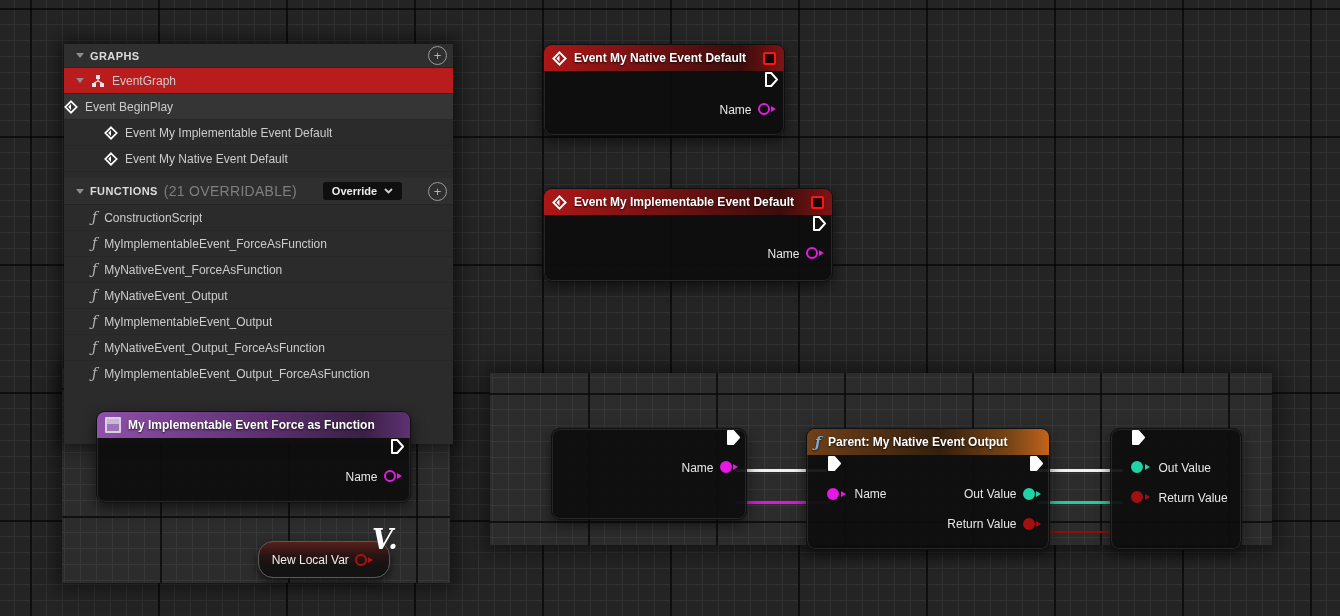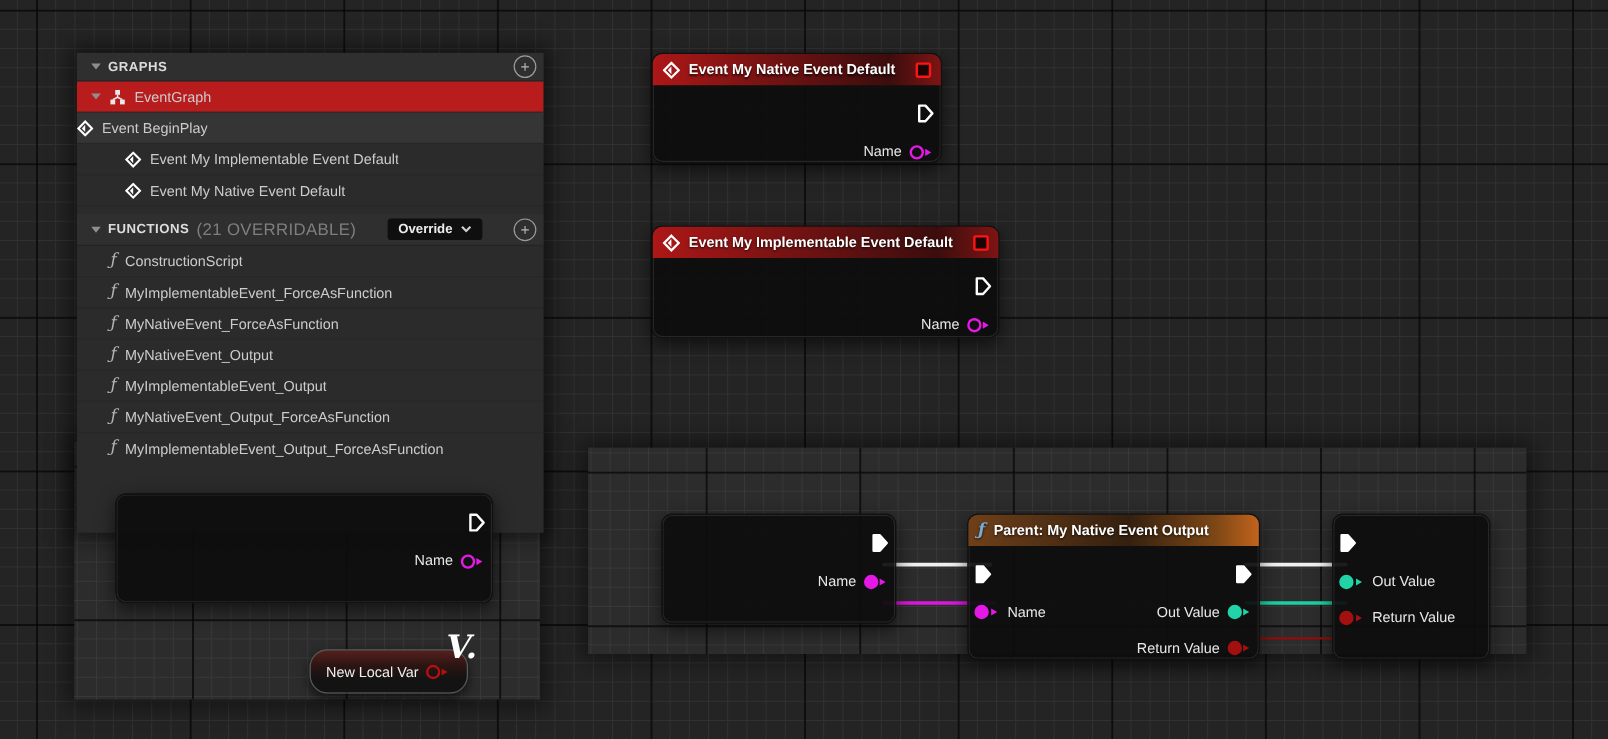--- a/index.html
+++ b/index.html
@@ -43,21 +43,21 @@
     box-shadow:inset 0 0 0 1px rgba(255,255,255,.10),0 5px 14px rgba(0,0,0,.55);z-index:10;color:#e8e8e8;}
   .node-hd{height:26px;display:flex;align-items:center;gap:7px;padding:0 8px;border-radius:8px 8px 0 0;
     font-weight:bold;font-size:12px;color:#fff;text-shadow:0 1px 2px rgba(0,0,0,.8);white-space:nowrap;}
   .hd-red{background:linear-gradient(90deg,#ad1717 0%,#6e1212 45%,#3c0d0d 82%,#7e1414 100%);}
   .hd-purple{background:linear-gradient(90deg,#9050ab 0%,#5b2f6e 55%,#3a2046 85%,#5e3172 100%);}
   .hd-orange{background:linear-gradient(90deg,#6f4019 0%,#34200f 55%,#7c4716 85%,#c2631c 100%);}
   .sq-icon{width:12px;height:12px;flex:none;border:2px solid #d9cfe2;border-radius:1px;
     background:linear-gradient(180deg,#cdb3da 0 40%,#9c74b3 40%);}
   .fnblue-icon{font-family:"DejaVu Serif",serif;font-style:italic;font-weight:bold;color:#79abd4;font-size:14px;line-height:1;}
   .ev-stop{margin-left:auto;width:9px;height:9px;flex:none;border:2px solid #ff1414;border-radius:2px;background:#1c0404;}
-  .pin-row{display:flex;align-items:flex-end;height:30px;font-size:12px;}
+  .pin-row{display:flex;align-items:flex-start;height:30px;font-size:12px;margin-left:15px;}
   .pr-out{justify-content:flex-end;padding-right:5px;gap:6px;}
   .pr-in{justify-content:flex-start;padding-left:5px;gap:6px;}
   .pr-dual{justify-content:space-between;padding:0 5px;}
   .pin-side{display:flex;align-items:center;gap:6px;}
   .cpin{display:flex;align-items:center;}
   .cpin .ring{width:8px;height:8px;border-radius:50%;border:2.5px solid currentColor;}
   .cpin.filled .ring{background:currentColor;}
   .cpin .arr{width:0;height:0;border:3.5px solid transparent;border-left:5px solid currentColor;margin-left:1.5px;}
   .exec-svg{display:block;}
   
@@ -219,20 +219,24 @@
     <div class="pin-row pr-out">
       <span>Name</span>
       <span class="cpin" style="color:#e519e5;">
           <span class="ring"></span>
           <span class="arr"></span>
         </span>
     </div>
   </div>
 
   <div class="node" style="left:96px;top:411px;width:313px;height:90px;">
+    <div class="node-hd hd-purple">
+      <span class="sq-icon"></span>
+      <span>My Implementable Event Force as Function</span>
+    </div>
     <div class="pin-row pr-out" style="height:32px;">
       <svg class="exec-svg" width="15" height="17" viewBox="0 0 15 17">
           <path d="M2 2 h5.2 l5.8 6.5 l-5.8 6.5 H2 z" fill="none" stroke="#fff" stroke-width="2" stroke-linejoin="round"></path>
         </svg>
     </div>
     <div class="pin-row pr-out">
       <span>Name</span>
       <span class="cpin" style="color:#e519e5;">
           <span class="ring"></span>
           <span class="arr"></span>

